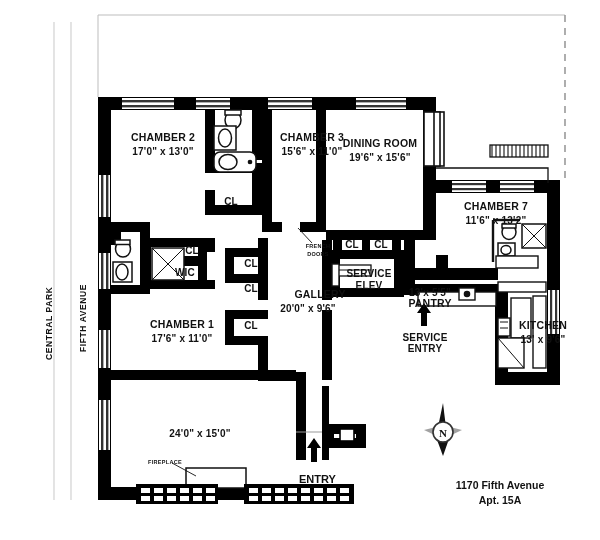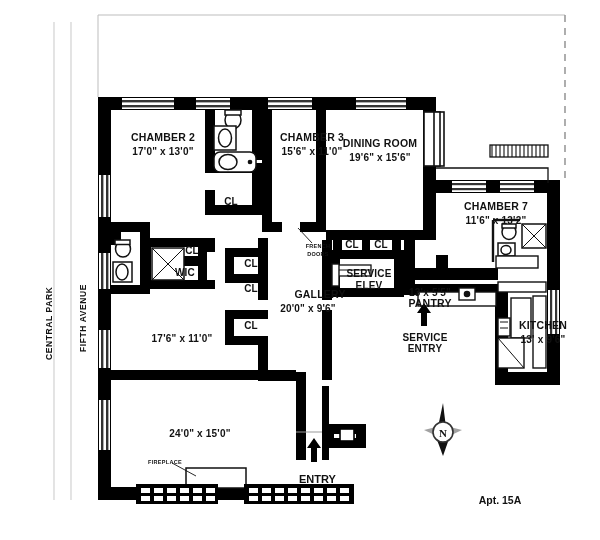--- a/index.html
+++ b/index.html
@@ -321,20 +321,21 @@
 
   <div class="lbl room-name" style="left:264px;top:131px;width:96px;">CHAMBER 3</div>
   <div class="lbl room-dim" style="left:264px;top:146px;width:96px;">15'6" x 11'0"</div>
 
   <div class="lbl room-name" style="left:330px;top:137px;width:100px;">DINING ROOM</div>
   <div class="lbl room-dim" style="left:330px;top:152px;width:100px;">19'6" x 15'6"</div>
 
   <div class="lbl room-name" style="left:444px;top:200px;width:104px;">CHAMBER 7</div>
   <div class="lbl room-dim" style="left:444px;top:215px;width:104px;">11'6" x 13'2"</div>
 
+  <div class="lbl room-name" style="left:128px;top:318px;width:108px;">CHAMBER 1</div>
   <div class="lbl room-dim" style="left:128px;top:333px;width:108px;">17'6" x 11'0"</div>
 
   <div class="lbl room-name" style="left:269px;top:288px;width:78px;margin-left:12px;">GALLERY</div>
   <div class="lbl room-dim" style="left:265px;top:303px;width:86px;">20'0" x 9'6"</div>
 
   <div class="lbl room-name" style="left:395px;top:272px;width:70px;margin-top:25px;">PANTRY</div>
   <div class="lbl room-dim" style="left:395px;top:287px;width:70px;">13'x 5'5"</div>
 
   <div class="lbl room-name" style="left:508px;top:319px;width:70px;">KITCHEN</div>
   <div class="lbl room-dim" style="left:508px;top:334px;width:70px;">13' x 9'6"</div>
@@ -360,15 +361,16 @@
   <div class="lbl small" style="left:396px;top:332px;width:58px;">SERVICE</div>
   <div class="lbl small" style="left:396px;top:343px;width:58px;">ENTRY</div>
 
   <div class="lbl tiny" style="left:137px;top:459px;width:56px;">FIREPLACE</div>
 
   <div class="entrylbl" style="left:299px;top:473px;">ENTRY</div>
 
   <div class="street" style="left:44px;top:360px;">CENTRAL PARK</div>
   <div class="street" style="left:78px;top:352px;">FIFTH AVENUE</div>
 
+  <div class="addr" style="left:420px;top:478px;width:160px;">1170 Fifth Avenue</div>
   <div class="addr" style="left:420px;top:493px;width:160px;">Apt. 15A</div>
 
 </div>
 
 </body></html>

